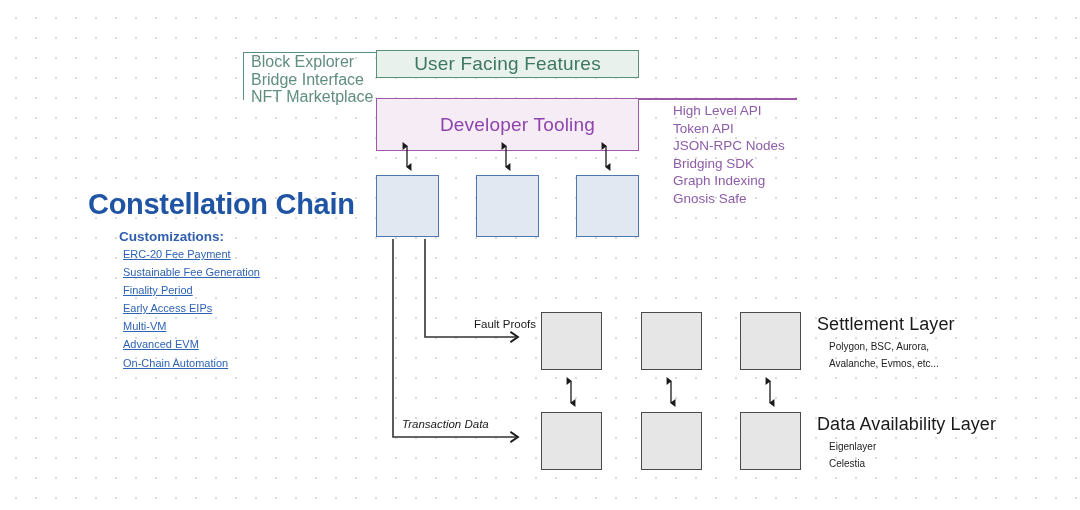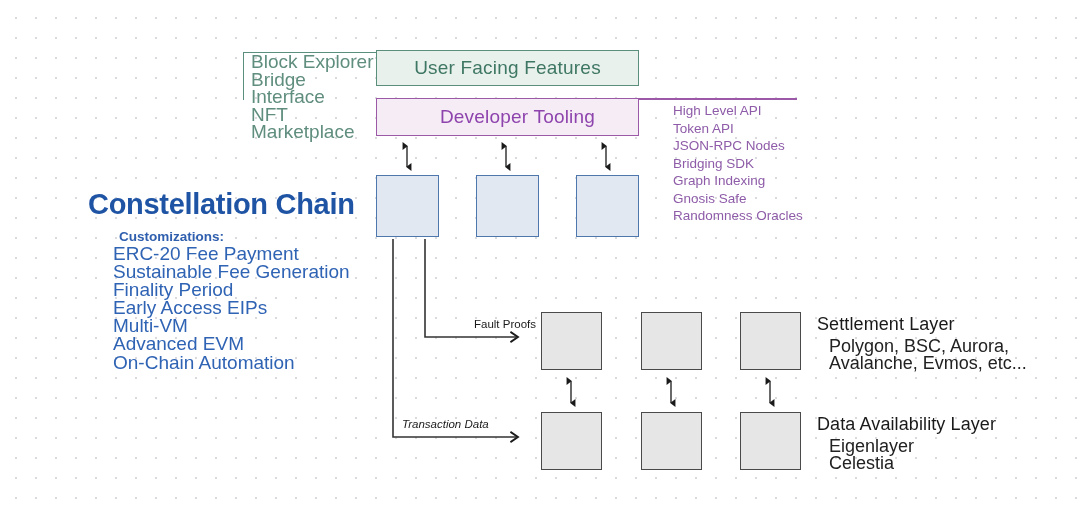--- a/index.html
+++ b/index.html
@@ -24,46 +24,46 @@
 
   
   .banner {
     display: flex;
     align-items: center;
     justify-content: center;
     font-size: 19px;
     letter-spacing: 0.2px;
   }
   .banner-green {
-    left: 376px; top: 50px; width: 263px; height: 36px;
+    left: 376px; top: 50px; width: 263px; height: 28px;
     background: #e9f1ed;
     border: 1.3px solid #5c8f7b;
     color: #3e7763;
   }
   .banner-purple {
-    left: 376px; top: 98px; width: 263px; height: 38px;
+    left: 376px; top: 98px; width: 263px; height: 53px;
     background: #f6ecf6;
     border: 1.3px solid #9b59a8;
     color: #8e44ad;
     padding-left: 20px;
   }
 
   
   .green-vline {
     left: 243px; top: 52px; width: 1.3px; height: 48px;
     background: #5c8f7b;
   }
   .green-hline {
     left: 243px; top: 52px; width: 133px; height: 1.3px;
     background: #5c8f7b;
   }
   .list-green {
     left: 251px; top: 53px; width: 130px;
     color: #5f8d7e;
-    font-size: 19px;
+    font-size: 16px;
     line-height: 17.5px;
   }
 
   
   .purple-hline {
     left: 639px; top: 98px; width: 158px; height: 1.6px;
     background: #9b59a8;
   }
   .list-purple {
     left: 661px; top: 102px; width: 180px;
@@ -82,25 +82,26 @@
     color: #1f54a5;
     letter-spacing: -0.3px;
   }
   .cust-head {
     left: 119px; top: 229px;
     font-size: 13.5px;
     font-weight: bold;
     color: #2f5fae;
   }
   .list-cust {
-    left: 113px; top: 245px;
-    font-size: 19px;
+    left: 123px; top: 245px;
+    font-size: 11px;
     line-height: 18.1px;
     color: #2f63b4;
     white-space: nowrap;
+    text-decoration: underline;
   }
 
   
   .box-blue {
     top: 175px; width: 63px; height: 62px;
     background: #e2e8f2;
     border: 1.5px solid #4d77ad;
   }
 
   
@@ -110,21 +111,21 @@
     border: 1.7px solid #4a4a4a;
   }
 
   
   .layer-title {
     font-size: 18px;
     color: #1a1a1a;
     letter-spacing: 0.1px;
   }
   .layer-sub {
-    font-size: 18px;
+    font-size: 10px;
     color: #222222;
     line-height: 17px;
     white-space: nowrap;
   }
 
   
   .arrowsvg { position: absolute; left: 0; top: 0; overflow: visible; }
   .conn-label {
     position: absolute;
     font-size: 11.5px;
@@ -153,21 +154,20 @@
 
   <div class="node purple-hline"></div>
 
   <div class="node list-purple">
     <div>High Level API</div>
     <div>Token API</div>
     <div>JSON-RPC Nodes</div>
     <div>Bridging SDK</div>
     <div>Graph Indexing</div>
     <div>Gnosis Safe</div>
-    <div>Randomness Oracles</div>
   </div>
 
   <div class="node title-main">Constellation Chain</div>
 
   <div class="node cust-head">Customizations:</div>
 
   <div class="node list-cust">
     <div>ERC-20 Fee Payment</div>
     <div>Sustainable Fee Generation</div>
     <div>Finality Period</div>

